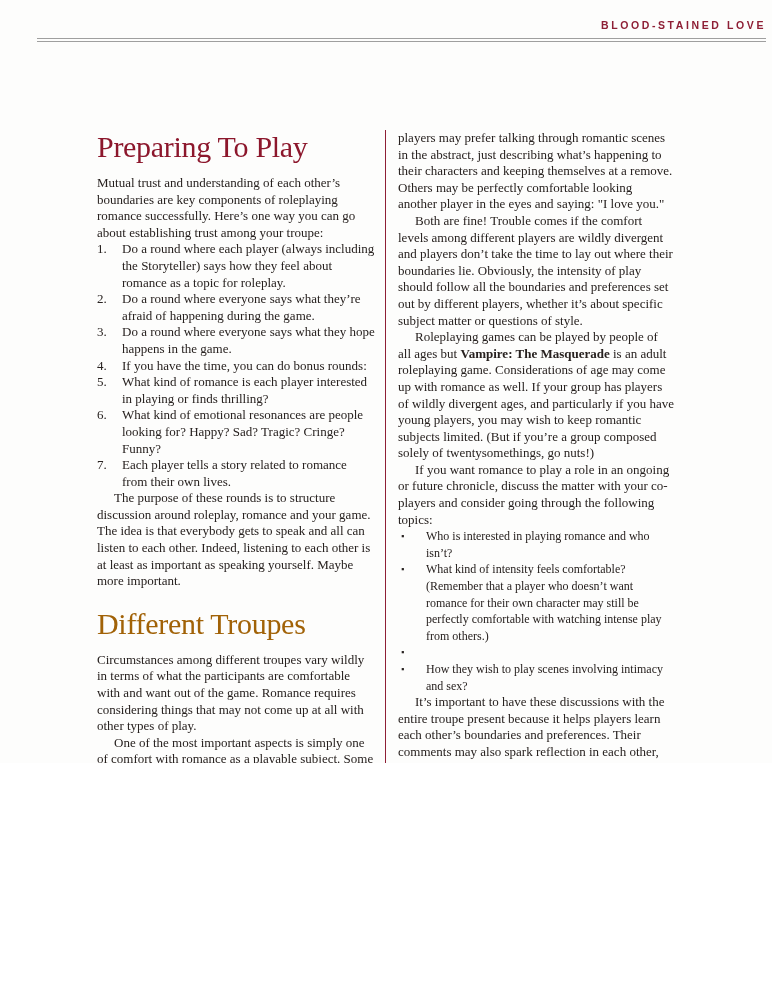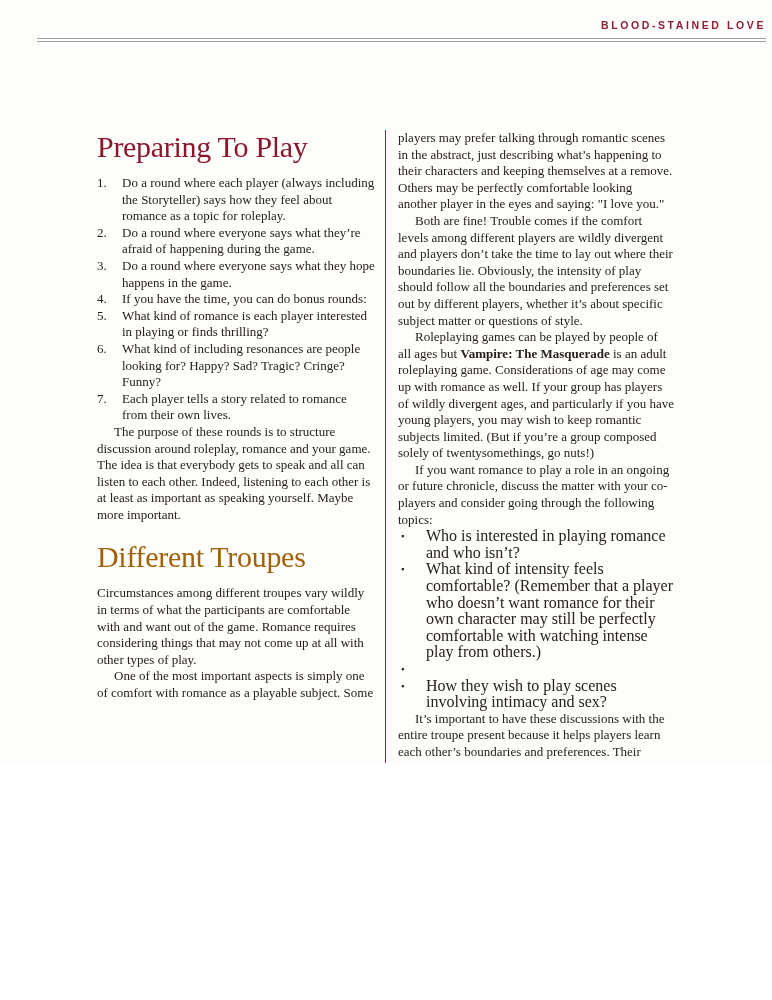--- a/index.html
+++ b/index.html
@@ -95,21 +95,21 @@
   
   .bullets { margin: 0; }
   .bullet-item { display: flex; }
   .bullet-marker {
     flex: none; width: 25px;
     padding-left: 3px;
     font-size: 9px; line-height: 16.6px; color: #27211f;
   }
   .bullet-text {
     flex: 1;
-    font-size: 16px; line-height: 16.6px; color: #27211f;
+    font-size: 12px; line-height: 16.6px; color: #27211f;
   }
 
   
   .page-number {
     position: absolute;
     top: 963px; left: 0; right: 0;
     text-align: center;
     font-family: "Liberation Sans", sans-serif;
     font-size: 10px;
     letter-spacing: 2.5px;
@@ -122,20 +122,21 @@
 
 <div class="page">
 
   <div class="header-title">BLOOD-STAINED LOVE</div>
   <div class="rule-double"></div>
 
   <div class="content">
 
     <div class="col-left">
       <h1 class="section-heading">Preparing To Play</h1>
+      <p class="para">Mutual trust and understanding of each other’s boundaries are key components of roleplaying romance successfully. Here’s one way you can go about establishing trust among your troupe:</p>
 
       <div class="steps">
         <div class="step">
           <span class="step-num">1.</span>
           <span class="step-text">Do a round where each player (always including the Storyteller) says how they feel about romance as a topic for roleplay.</span>
         </div>
         <div class="step">
           <span class="step-num">2.</span>
           <span class="step-text">Do a round where everyone says what they’re afraid of happening during the game.</span>
         </div>
@@ -146,21 +147,21 @@
         <div class="step">
           <span class="step-num">4.</span>
           <span class="step-text">If you have the time, you can do bonus rounds:</span>
         </div>
         <div class="step">
           <span class="step-num">5.</span>
           <span class="step-text">What kind of romance is each player interested in playing or finds thrilling?</span>
         </div>
         <div class="step">
           <span class="step-num">6.</span>
-          <span class="step-text">What kind of including resonances are people looking for? Happy? Sad? Tragic? Cringe? Funny?</span>
+          <span class="step-text">What kind of emotional resonances are people looking for? Happy? Sad? Tragic? Cringe? Funny?</span>
         </div>
         <div class="step">
           <span class="step-num">7.</span>
           <span class="step-text">Each player tells a story related to romance from their own lives.</span>
         </div>
       </div>
 
       <p class="para indent">The purpose of these rounds is to structure discussion around roleplay, romance and your game. The idea is that everybody gets to speak and all can listen to each other. Indeed, listening to each other is at least as important as speaking yourself. Maybe more important.</p>
 
 

